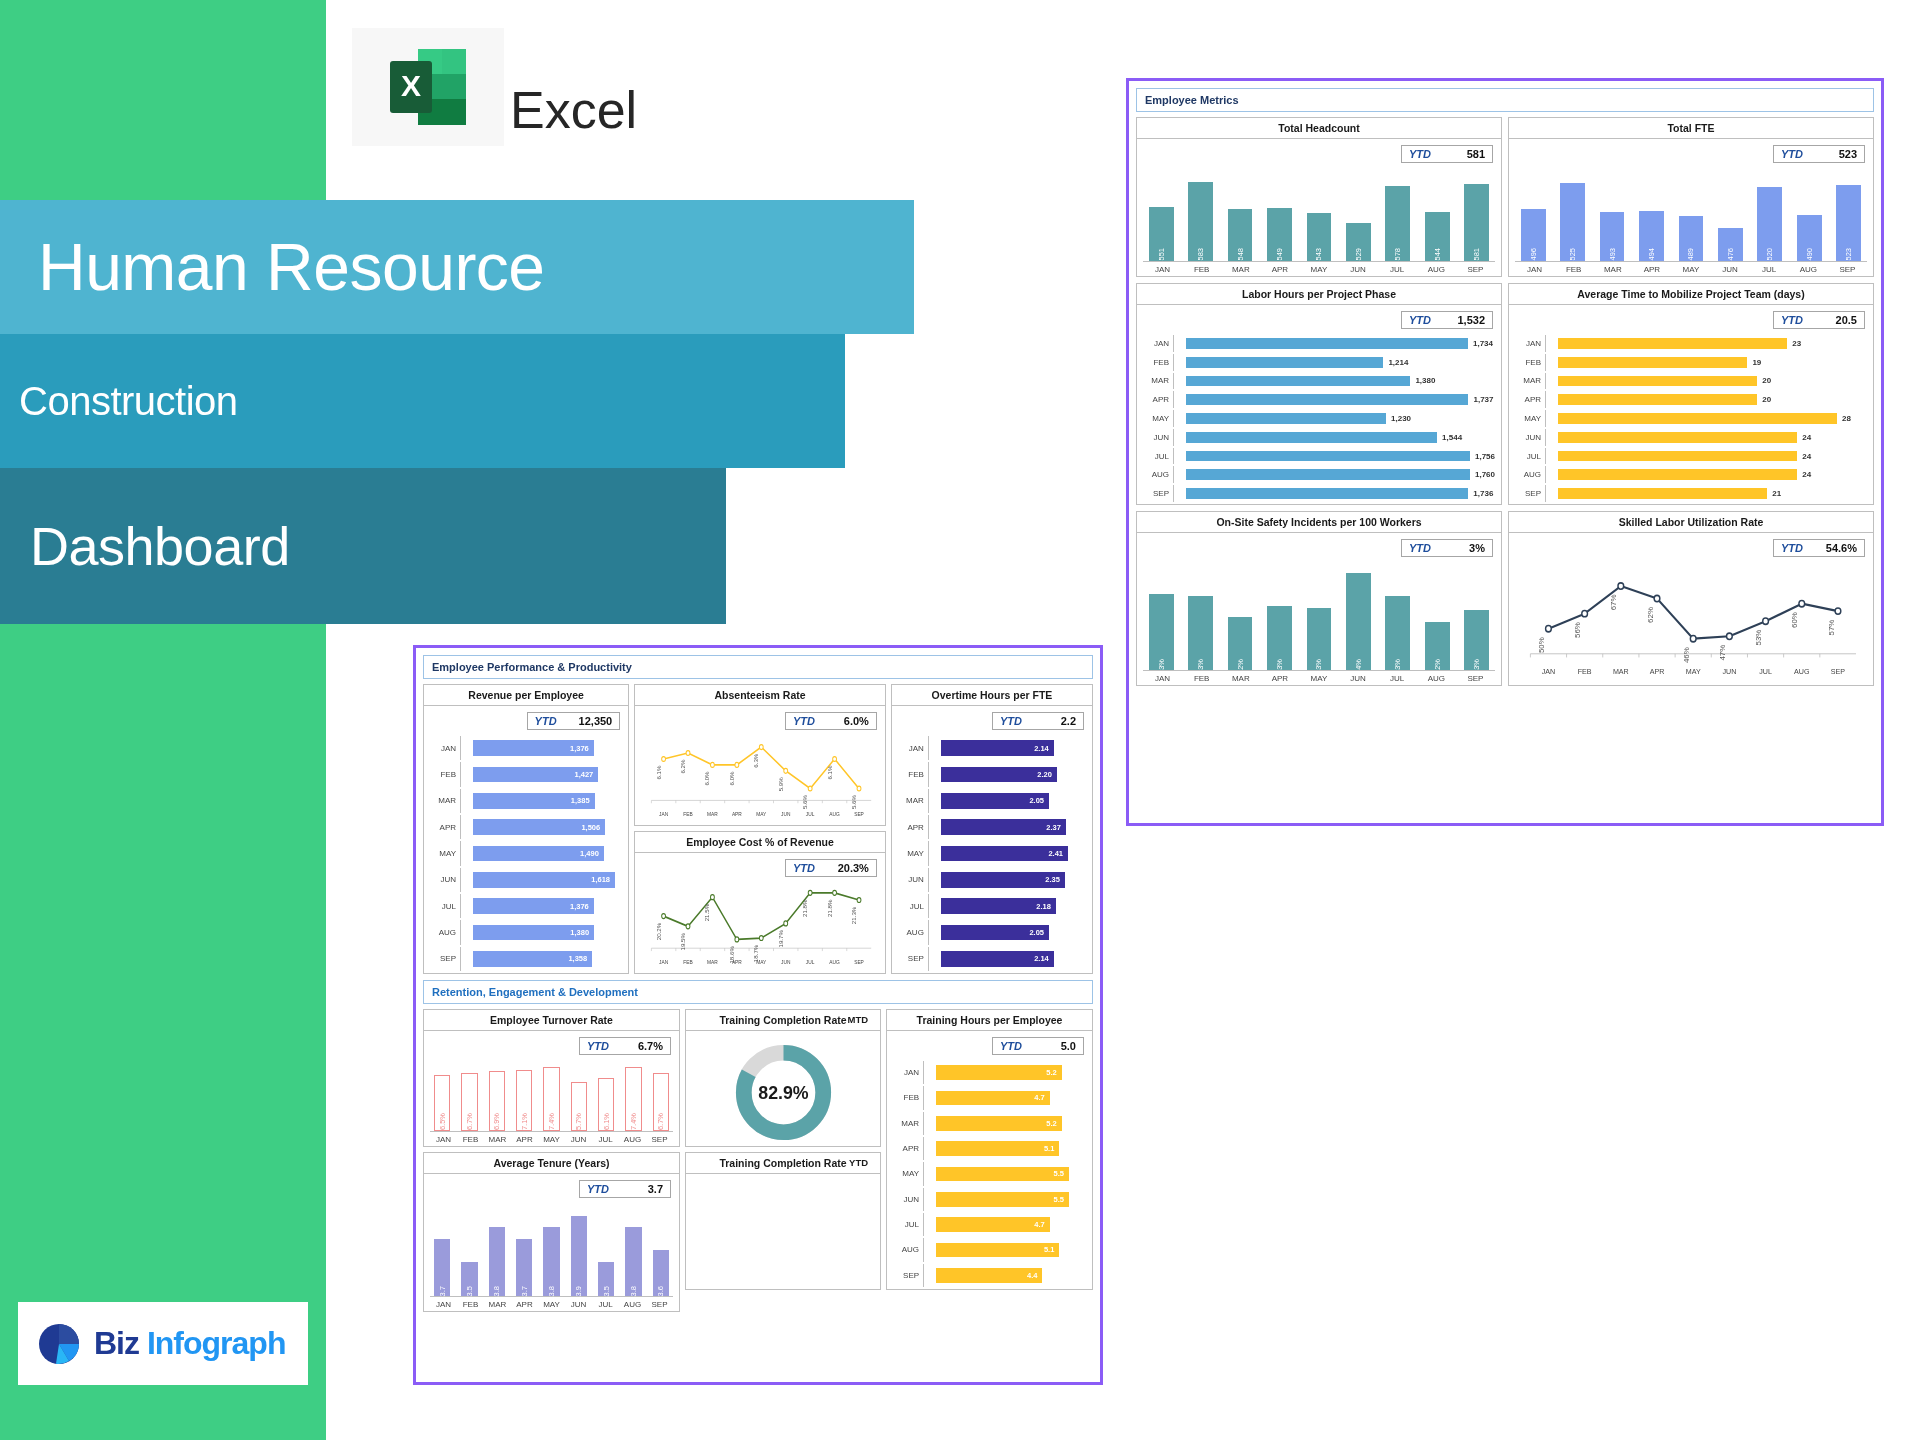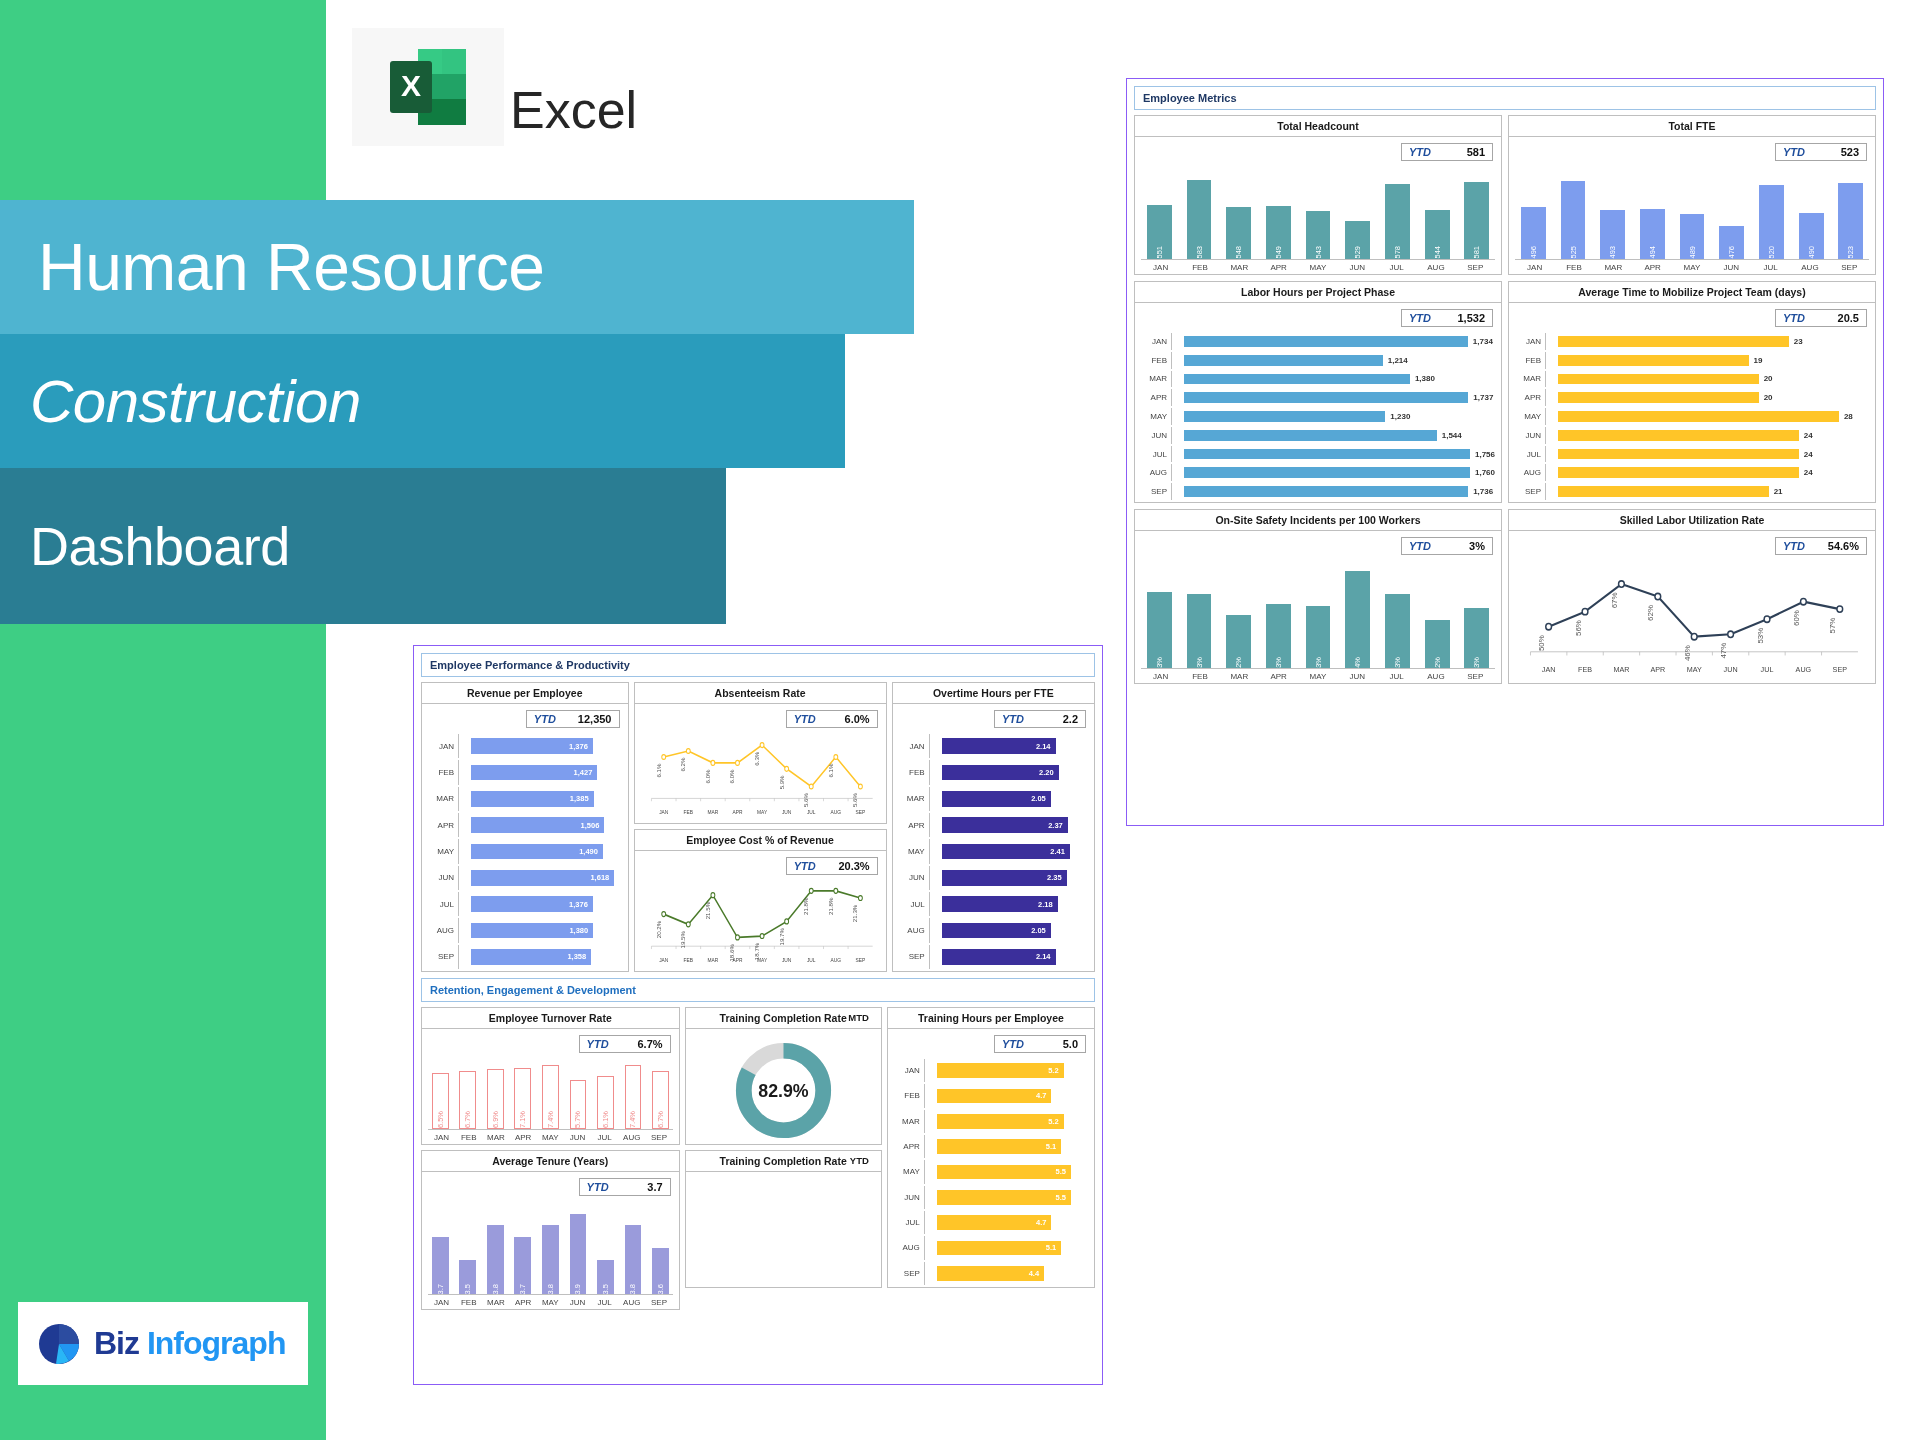--- a/index.html
+++ b/index.html
@@ -10,33 +10,33 @@
     position: relative;
     overflow: hidden;
   }
   
   .green-band { position: absolute; left: 0; top: 0; width: 326px; height: 1440px; background: #3ECE84; }
   .title-band { position: absolute; color: #fff; display: flex; align-items: center; }
   .band-hr { left: 0; top: 200px; width: 914px; height: 134px; background: #4FB4D0; }
   .band-co { left: 0; top: 334px; width: 845px; height: 134px; background: #2A9CBC; }
   .band-db { left: 0; top: 468px; width: 726px; height: 156px; background: #2A7D93; }
   .band-hr .t { font-size: 66px; padding-left: 38px; font-weight: 400; letter-spacing: -0.5px;}
-  .band-co .t { font-size: 60px; padding-left: 30px; font-weight: 400; letter-spacing: -0.5px; font-style: italic;}
+  .band-co .t { font-size: 40px; padding-left: 19px; font-weight: 400; letter-spacing: -0.5px;}
   .band-db .t { font-size: 54px; padding-left: 30px; font-weight: 400; letter-spacing: -0.5px;}
 
   .excel-logo-box { position: absolute; left: 352px; top: 28px; width: 152px; height: 118px; background: #F7F7F7; display:flex; align-items:center; justify-content:center;}
   .excel-word { position: absolute; left: 510px; top: 80px; font-size: 52px; color: #262626; }
 
   .biz-logo { position: absolute; left: 18px; top: 1302px; width: 290px; height: 83px; background: #fff; display:flex; align-items:center; padding-left:18px; gap:12px;}
   .biz-text { font-size: 32px; font-weight: bold; letter-spacing: -1px;}
   .biz-text .b1 { color: #1F3A93; }
   .biz-text .b2 { color: #2196F3; }
 
   
-  .panel { position: absolute; background: #fff; border: 1px solid #8b5cf6; }
+  .panel { position: absolute; background: #fff; border: 3px solid #8b5cf6; }
   #panel-right { left: 1126px; top: 78px; width: 758px; height: 748px; padding: 7px; }
   #panel-left  { left: 413px; top: 645px; width: 690px; height: 740px; padding: 7px; }
 
   .section-title {
     border: 1px solid #9DC3E6; background:#fff;
     font-size: 11px; font-weight: bold; padding: 5px 8px;
     color: #1F3864;
   }
   .section-title.blue { color:#1F6FBF; }
 

